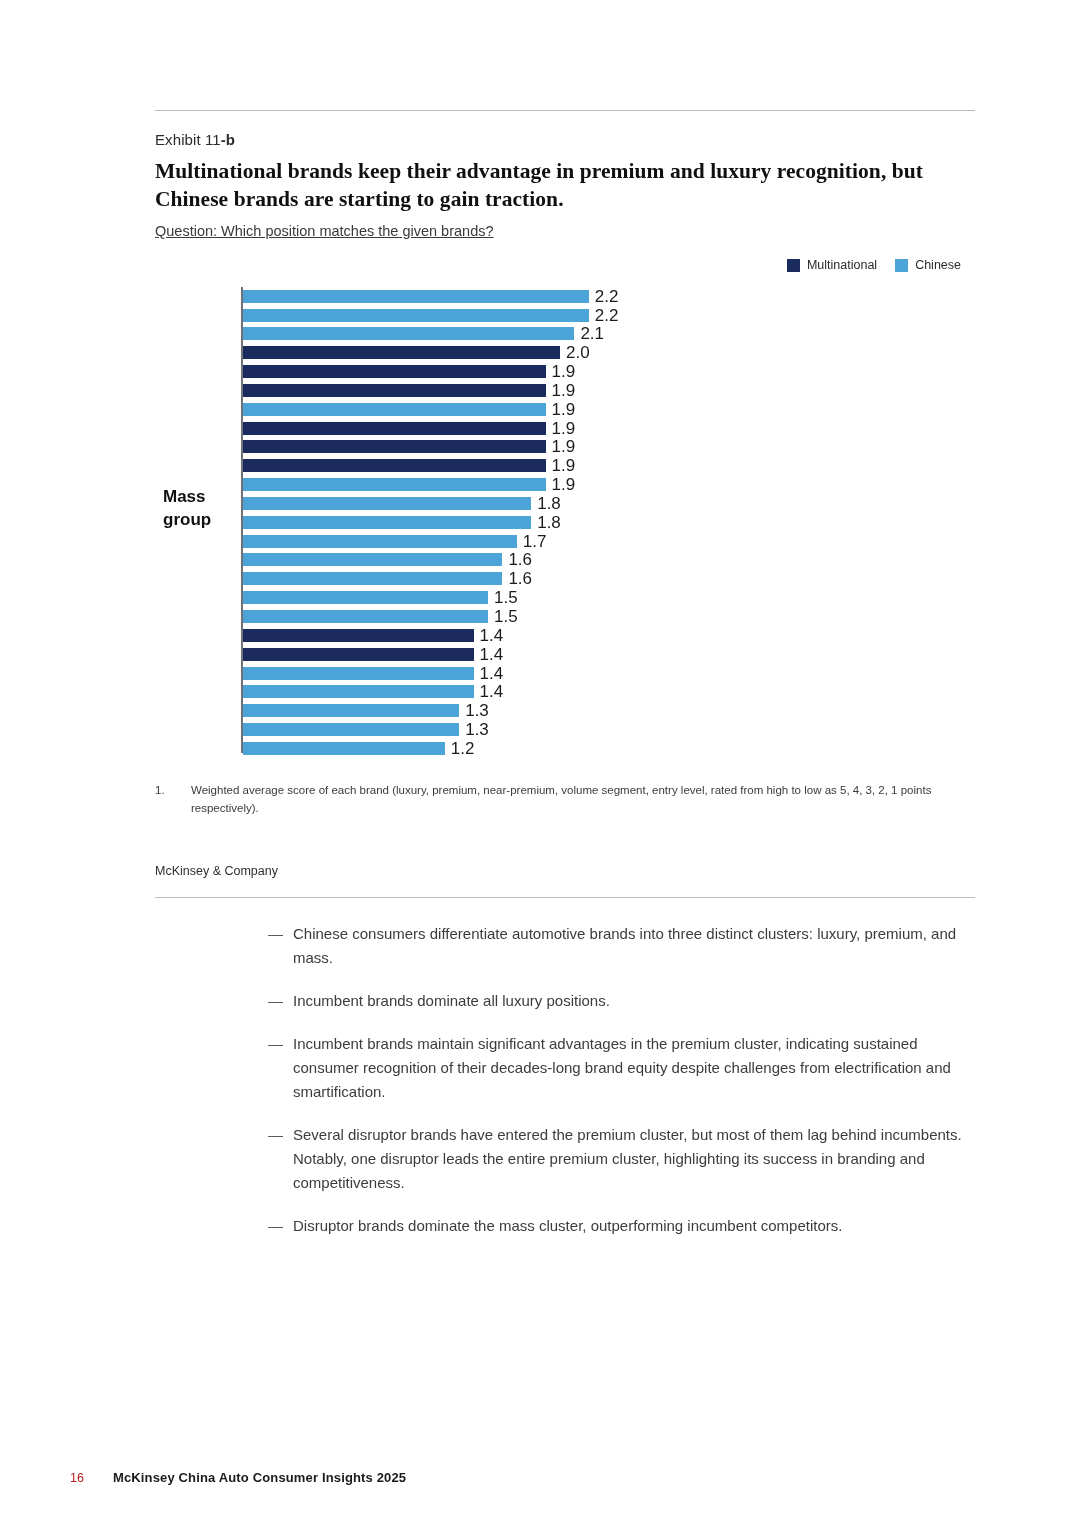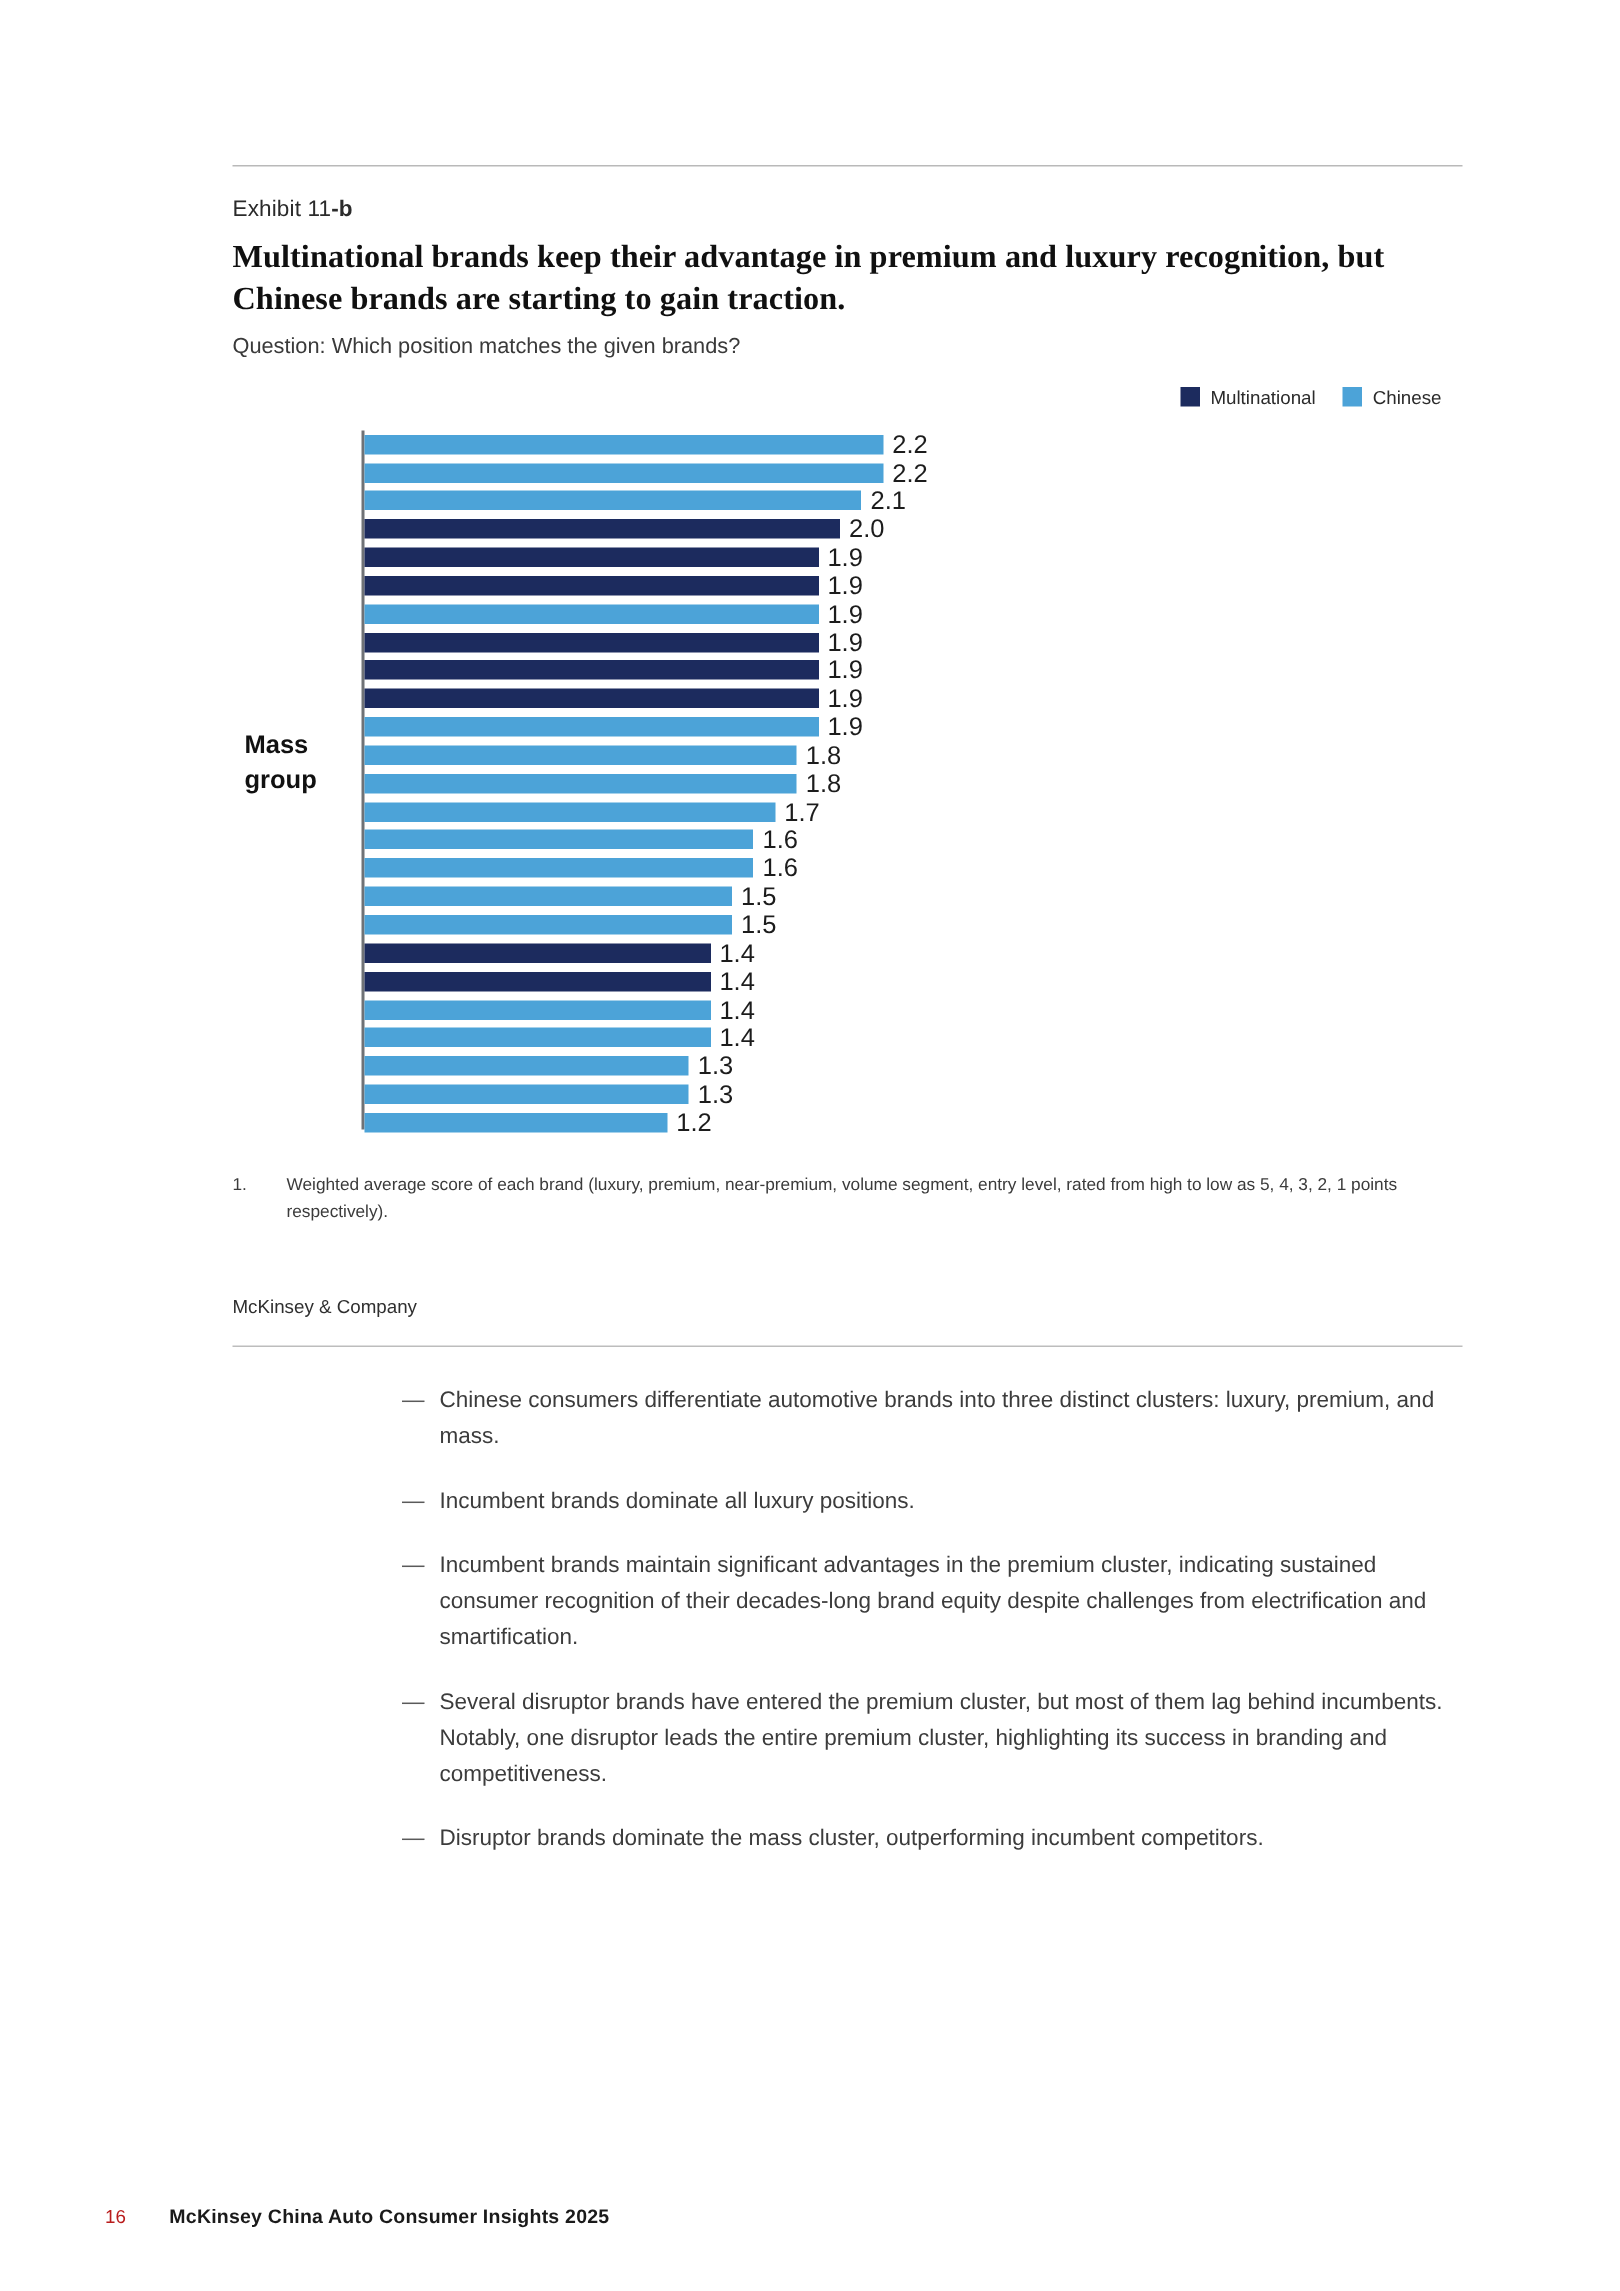--- a/index.html
+++ b/index.html
@@ -50,36 +50,37 @@
     line-height: 1.32;
     color: #101010;
     margin-top: 9px;
     letter-spacing: .05px;
   }
 
   .question {
     font-size: 14.5px;
     color: #3a3a3a;
     margin-top: 9px;
+    text-decoration: underline;
   }
 
   
   .legend {
     position: absolute;
     right: 14px;
     top: 148px;
     display: flex;
     align-items: center;
     gap: 18px;
     font-size: 12.5px;
     color: #2b2b2b;
   }
   .legend-item {
     display: flex;
-    align-items: flex-start;
+    align-items: flex-end;
     gap: 7px;
     white-space: nowrap;
   }
   .legend-swatch {
     width: 13px;
     height: 13px;
     display: inline-block;
   }
 
   

